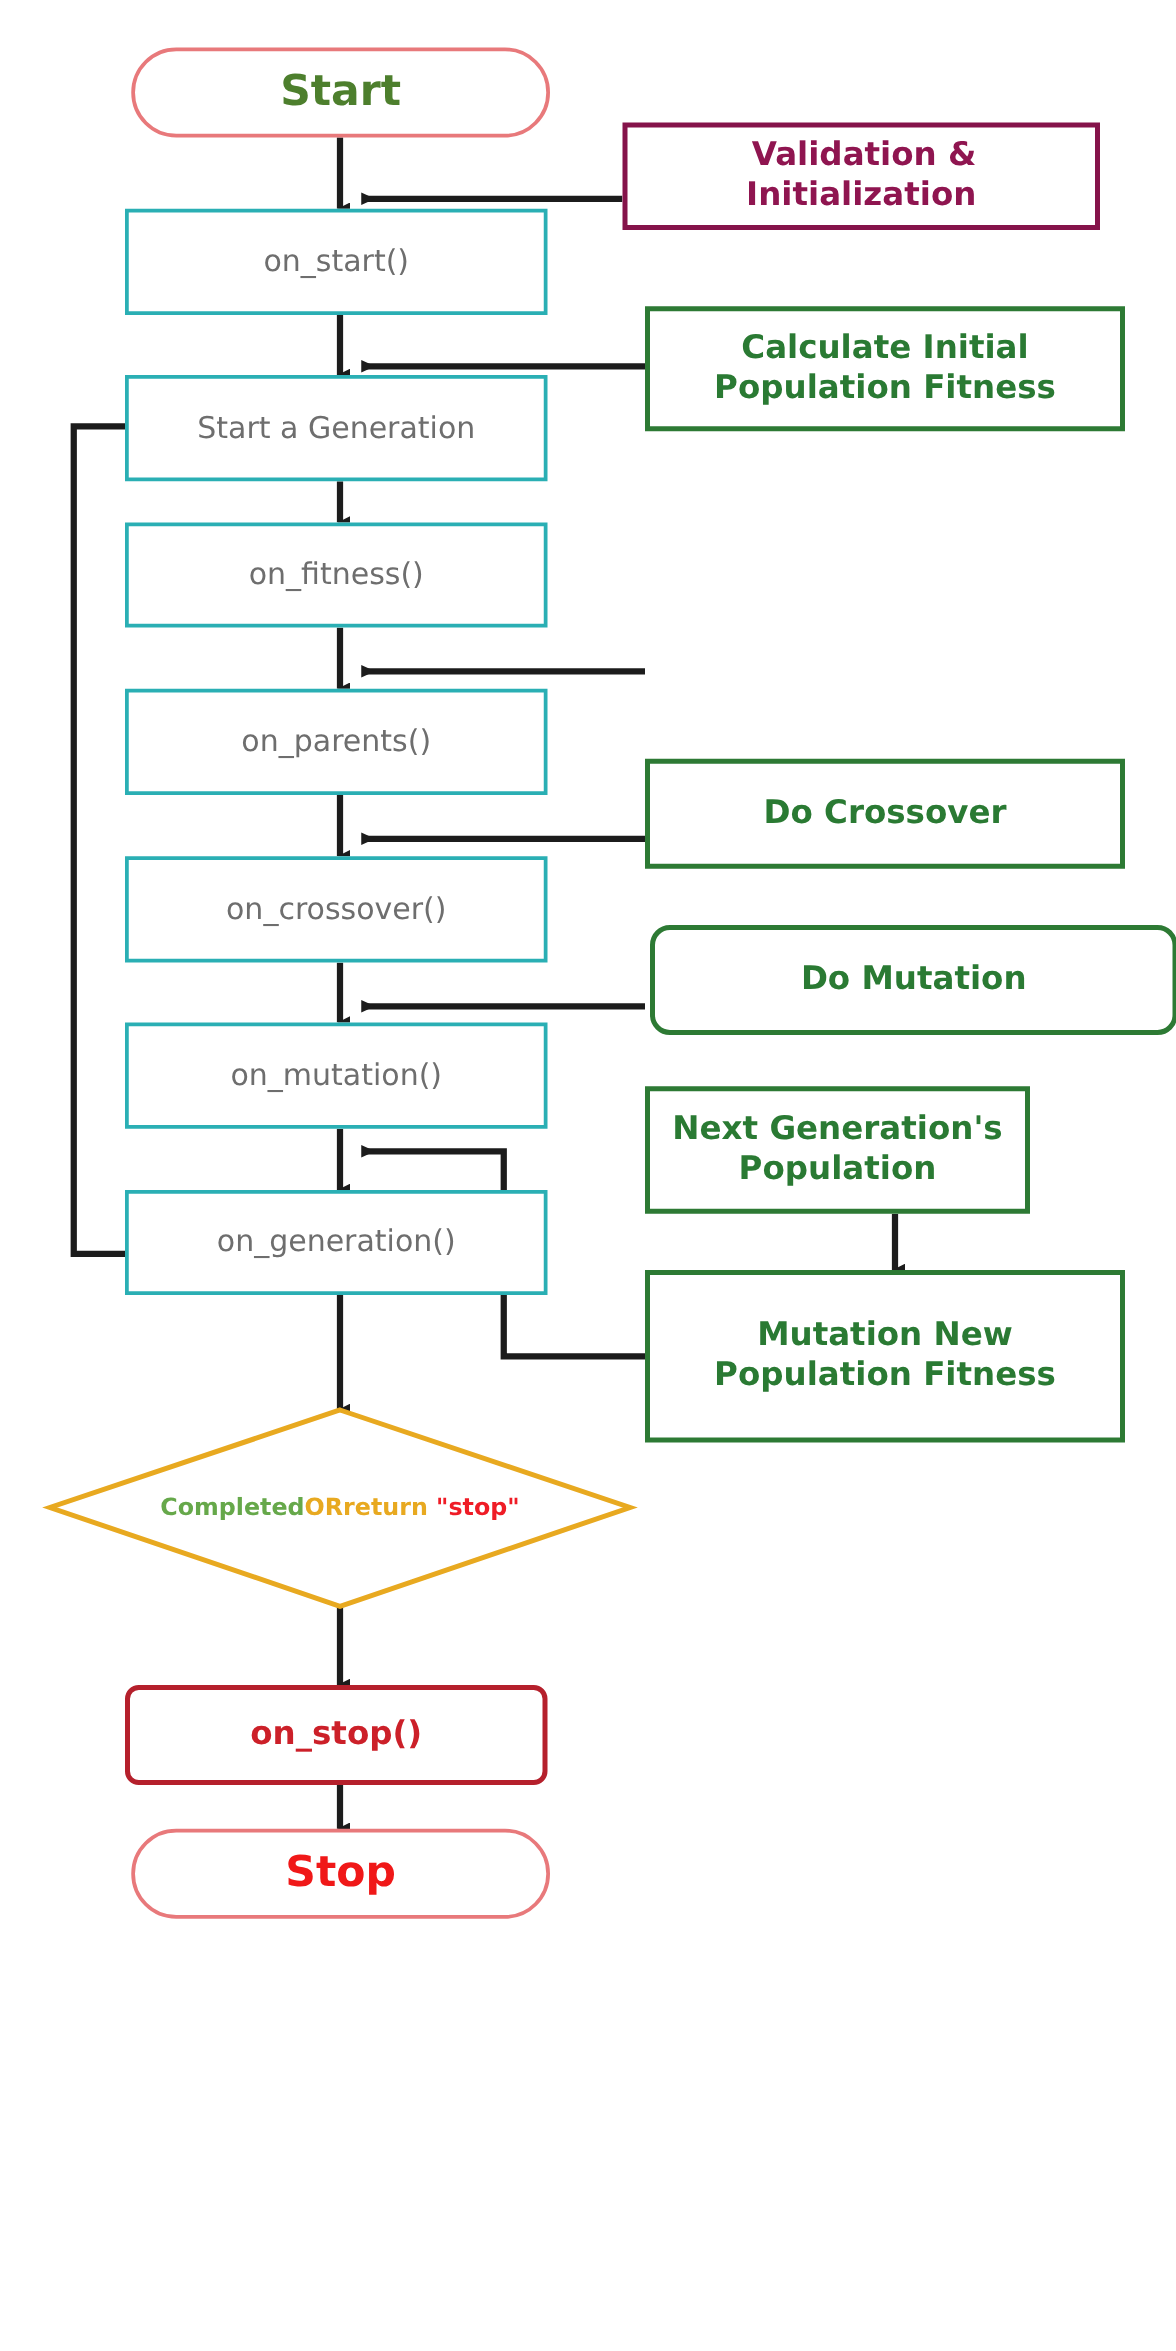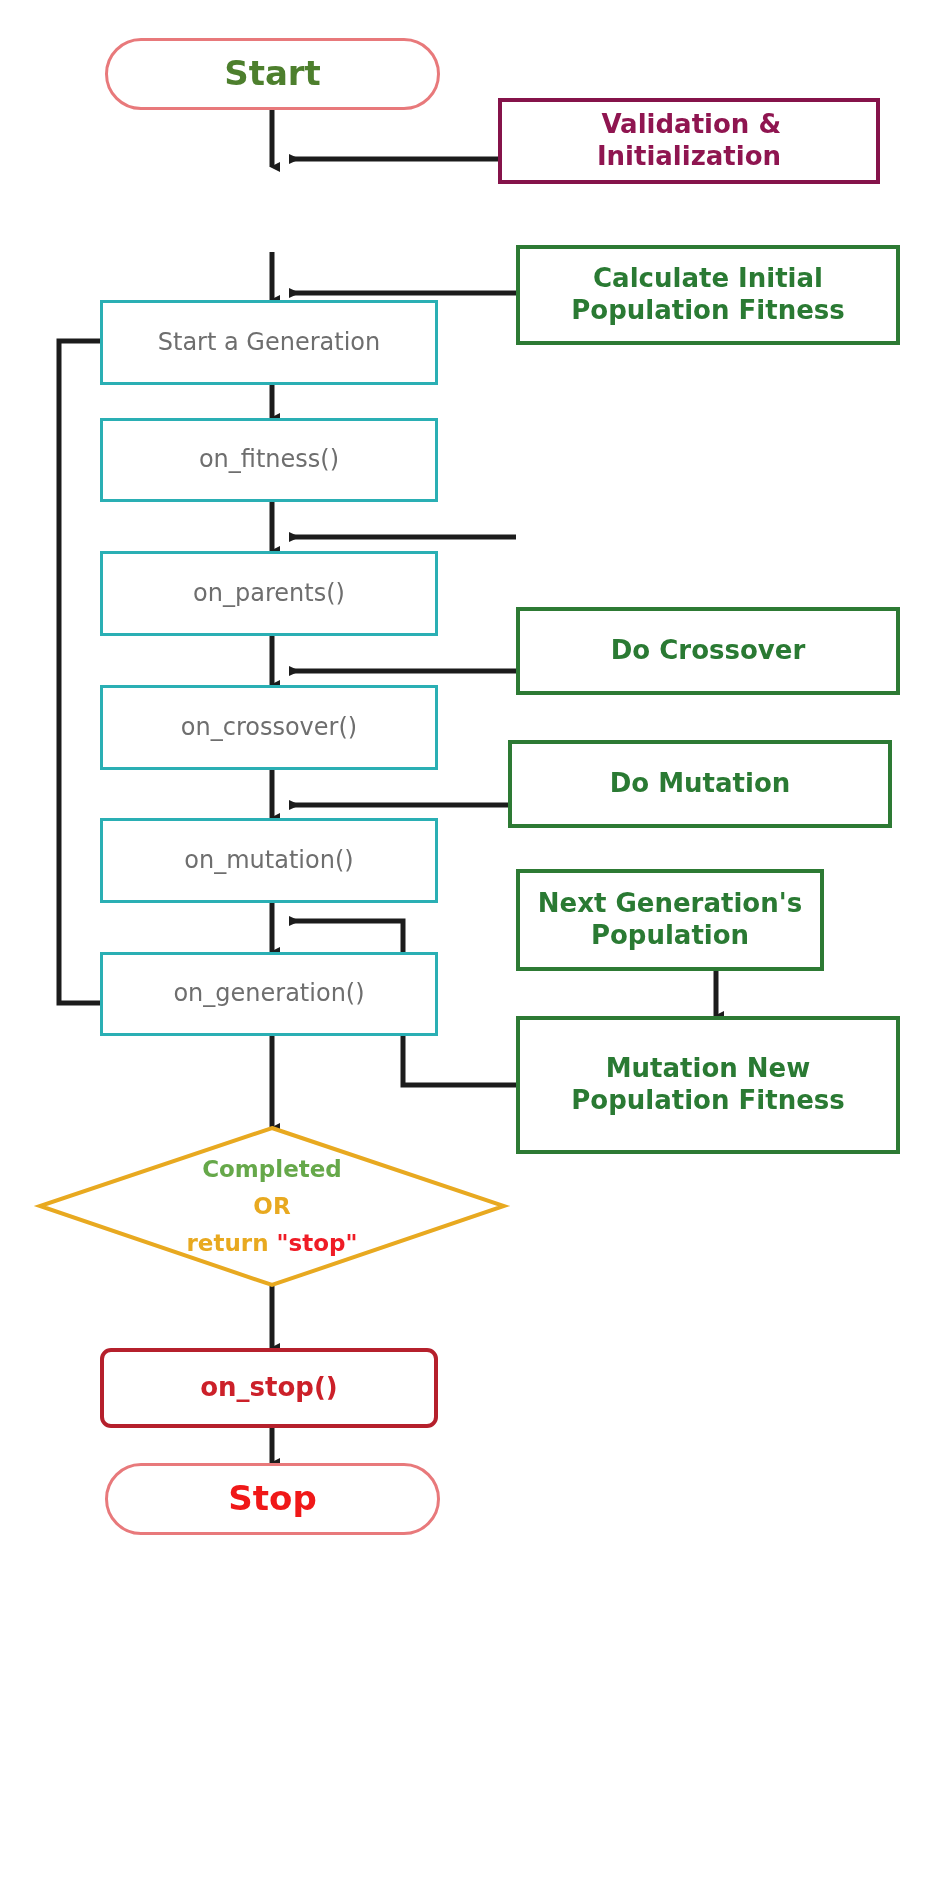--- a/index.html
+++ b/index.html
@@ -88,25 +88,25 @@
   .diamond-wrap {
     position: absolute;
     z-index: 2;
   }
   .diamond-text {
     position: absolute;
     left: 0; top: 0;
     width: 100%;
     height: 100%;
     display: flex;
-    flex-direction: column;
+    flex-direction: row;
     align-items: center;
     justify-content: center;
     text-align: center;
-    font-size: 23px;
+    font-size: 19px;
     font-weight: 700;
     line-height: 1.62;
   }
   .d-completed { color: #66a84a; }
   .d-or { color: #e8a920; }
   .d-return { color: #e8a920; }
   .d-stopword { color: #ef1c26; }
   .d-line3 { white-space: nowrap; }
 </style>
 </head>
@@ -162,20 +162,23 @@
 
     <line x1="716" y1="971" x2="716" y2="1016" stroke="#1c1c1c" stroke-width="5" marker-end="url(#arrowDownGreen)"></line>
 
     <polygon points="272,1128 504,1206 272,1285 40,1206" fill="#ffffff" stroke="#e8a920" stroke-width="4"></polygon>
   </svg>
 
   <div class="node terminal" style="left:105px; top:38px; width:335px; height:72px;">
     <span class="lbl start-lbl">Start</span>
   </div>
 
+  <div class="node teal-box" style="left:100px; top:167px; width:338px; height:85px;">
+    <span class="lbl">on_start()</span>
+  </div>
 
   <div class="node teal-box" style="left:100px; top:300px; width:338px; height:85px;">
     <span class="lbl">Start a Generation</span>
   </div>
 
   <div class="node teal-box" style="left:100px; top:418px; width:338px; height:84px;align-items:center;">
     <span class="lbl">on_fitness()</span>
   </div>
 
   <div class="node teal-box" style="left:100px; top:551px; width:338px; height:85px;">
@@ -222,21 +225,21 @@
       <span>Calculate Initial</span><br>
       <span>Population Fitness</span>
     </span>
   </div>
 
 
   <div class="node green-box" style="left:516px; top:607px; width:384px; height:88px;">
     <span class="lbl">Do Crossover</span>
   </div>
 
-  <div class="node green-box" style="left:508px; top:740px; width:384px; height:88px;">
+  <div class="node green-box" style="left:520px; top:740px; width:422px; height:88px;border-radius:16px;">
     <span class="lbl">Do Mutation</span>
   </div>
 
   <div class="node green-box" style="left:516px; top:869px; width:308px; height:102px;">
     <span class="lbl">
       <span>Next Generation's</span><br>
       <span>Population</span>
     </span>
   </div>
 

